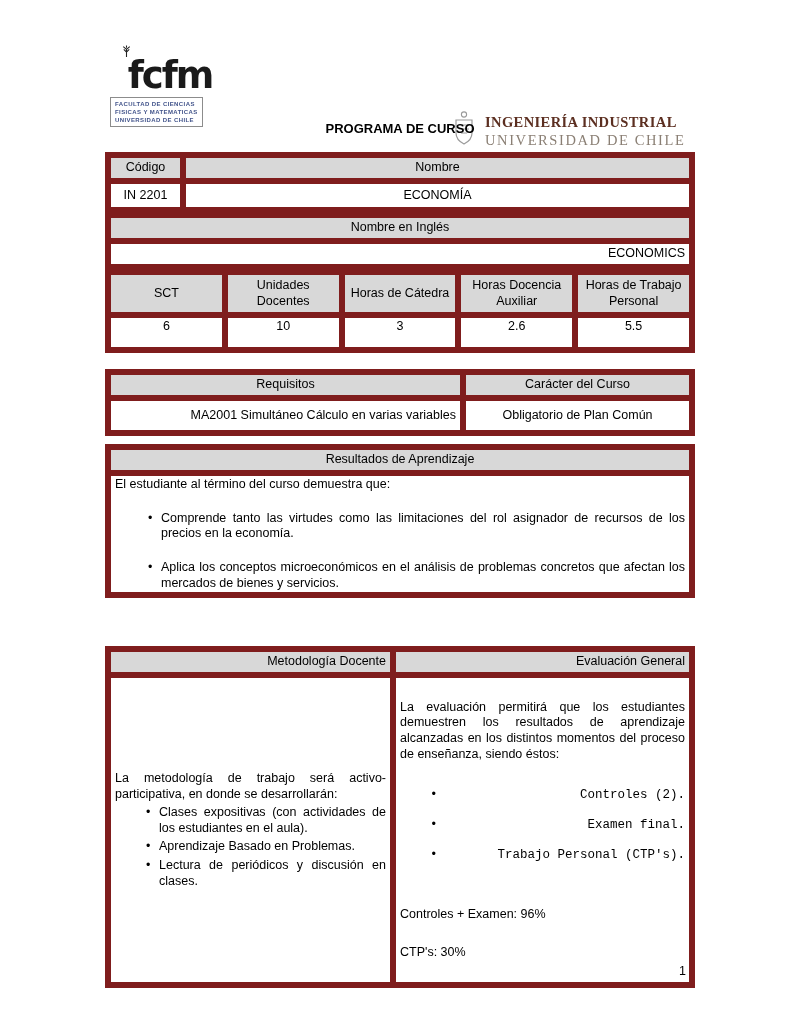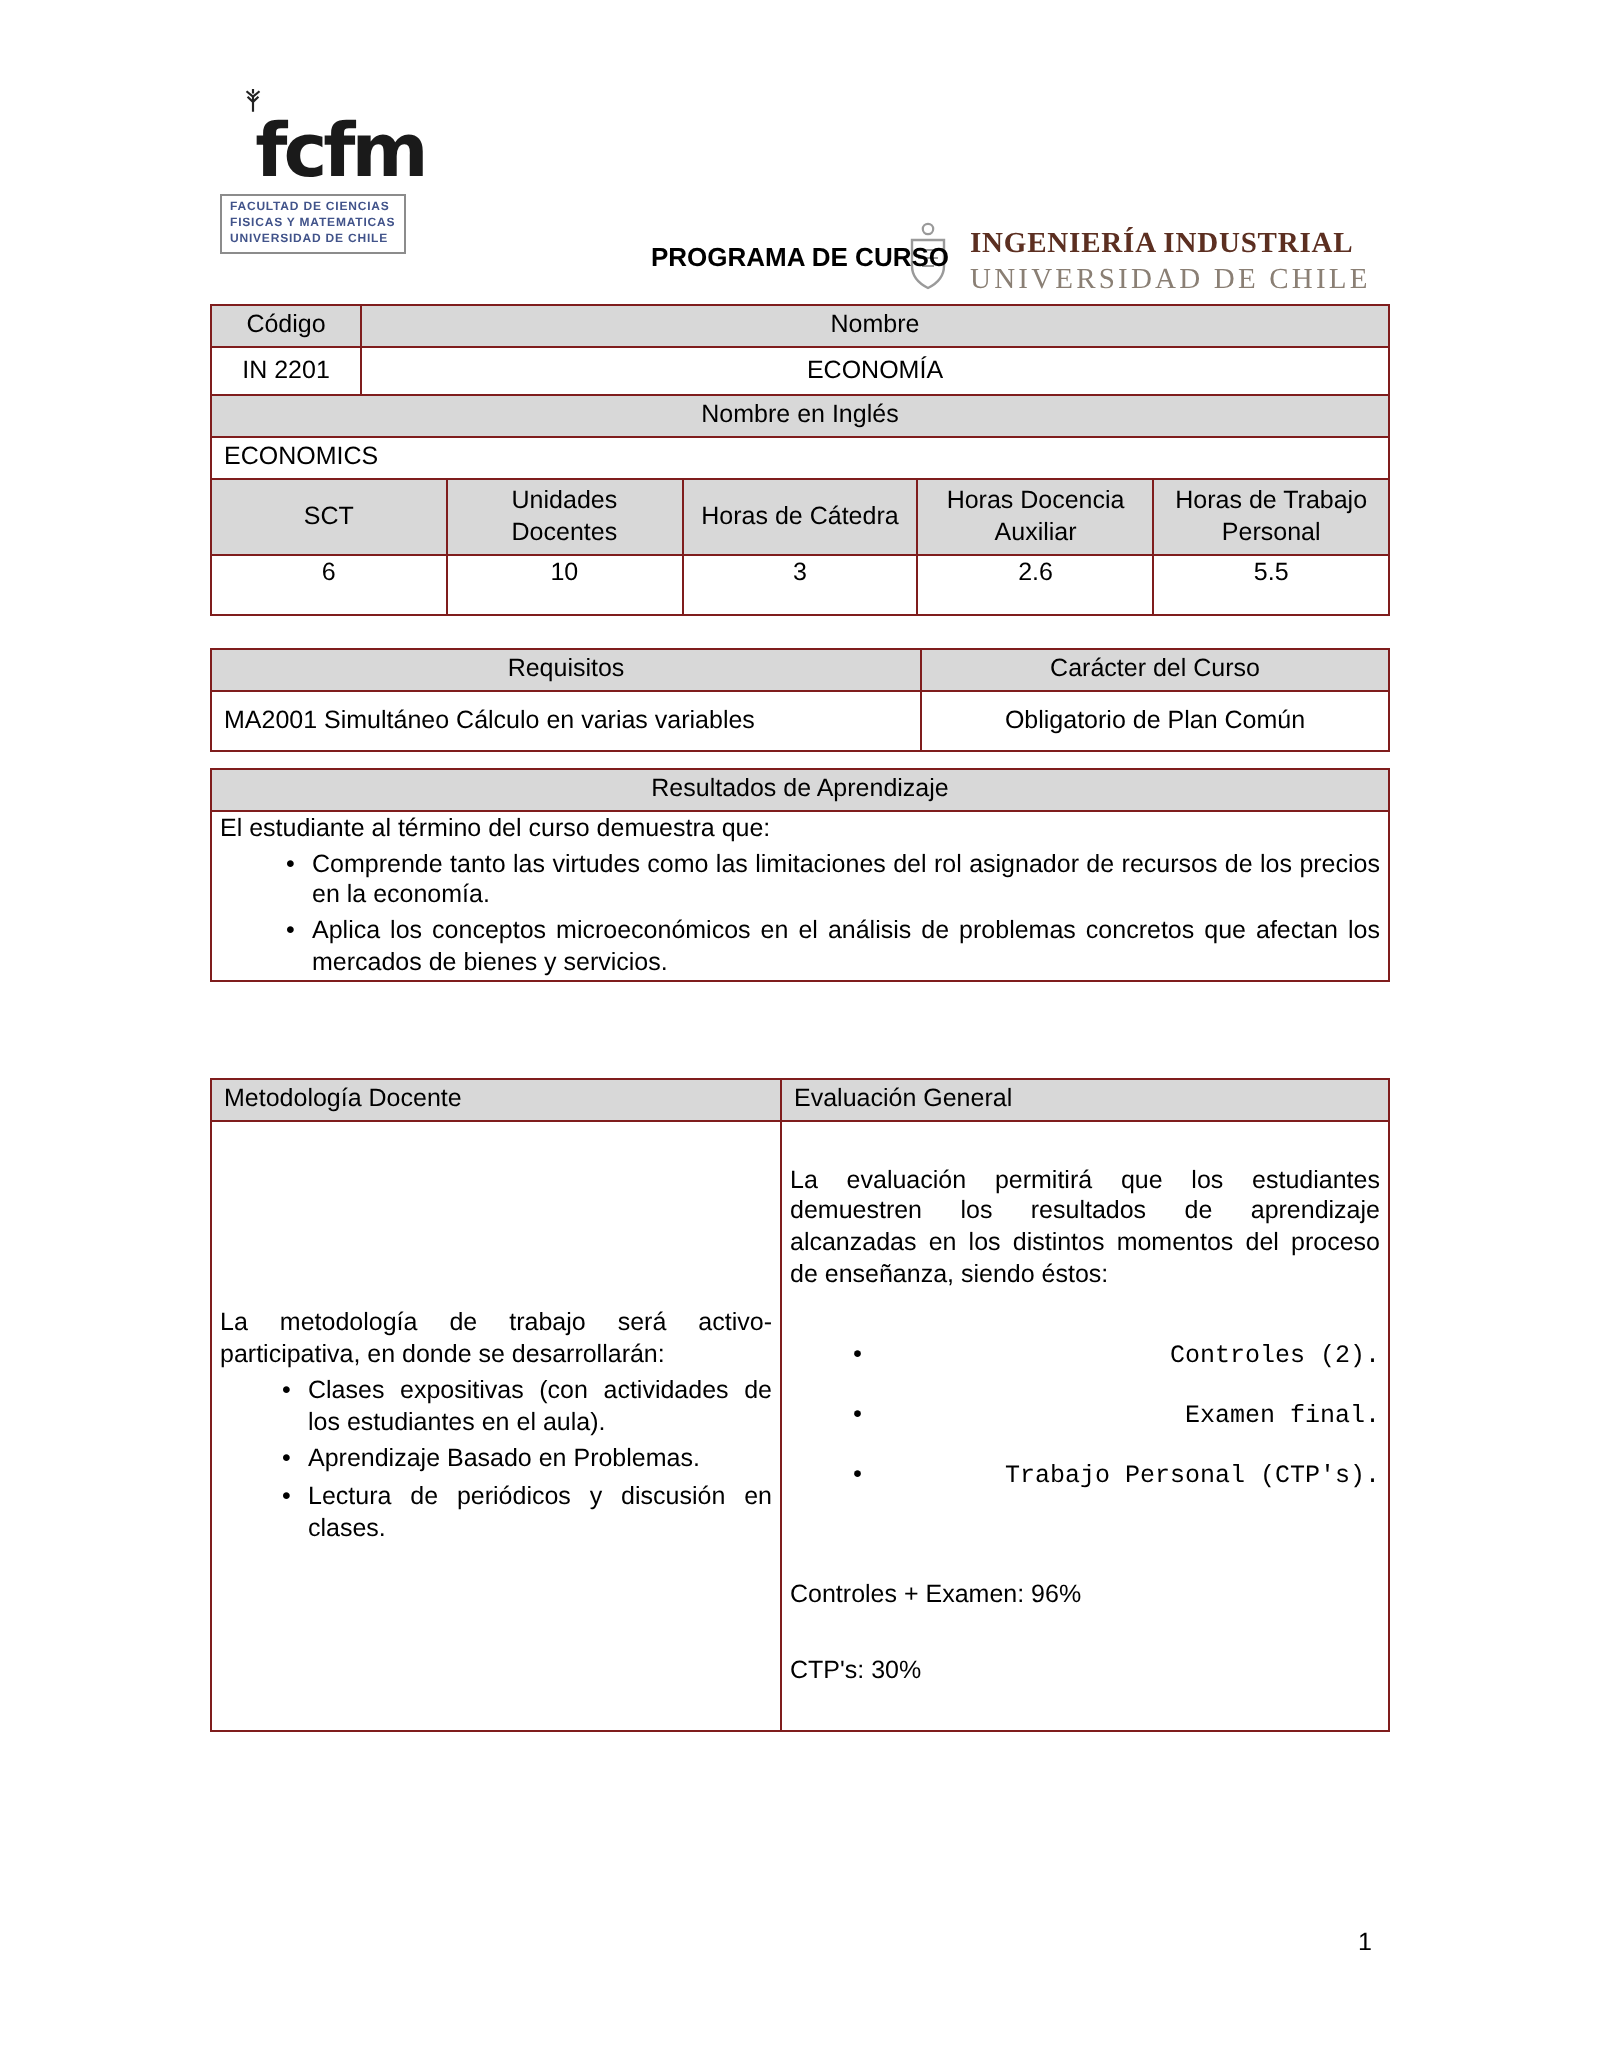--- a/index.html
+++ b/index.html
@@ -15,35 +15,35 @@
   .ii-logo{position:absolute;left:452px;top:66px;display:flex;align-items:center;gap:9px;margin-top:44px;}
   .ii-text{display:flex;flex-direction:column;}
   .ii-line1{font-family:"Liberation Serif",serif;font-weight:bold;font-size:14.5px;color:#5c2f21;letter-spacing:.4px;}
   .ii-line2{font-family:"Liberation Serif",serif;font-size:14.5px;color:#8a7f74;letter-spacing:1.6px;margin-top:1px;}
 
   .doc-title{position:absolute;left:105px;top:121px;width:590px;text-align:center;font-weight:bold;font-size:13px;}
 
   
   .content{position:absolute;left:105px;top:152px;width:590px;}
   table.tbl{border-collapse:collapse;width:100%;table-layout:fixed;}
-  table.tbl td{border:1px solid #7f1d1d;font-size:12.5px;padding:1px 4px;vertical-align:middle;line-height:1.25;}
+  table.tbl td{border:6px solid #7f1d1d;font-size:12.5px;padding:1px 4px;vertical-align:middle;line-height:1.25;}
   .shaded{background:#d8d8d8;}
   .center{text-align:center;}
-  .leftpad{text-align:left;padding-left:6px !important;}
+  .leftpad{text-align:right;padding-left:6px !important;}
   .stack{margin-top:-1px;border-radius:21px;}
   tr.r20 td{height:18px;}
   tr.r23 td{height:21px;}
   tr.r36 td{height:35px;}
   tr.r28 td{height:27px;}
 
   td.body-cell{vertical-align:top;padding:4px 6px 6px 6px;}
   .just{text-align:justify;}
 
   .bullet{position:relative;text-align:justify;}
-  .res-bullet{padding-left:46px;margin-top:2px;}
+  .res-bullet{padding-left:46px;margin-top:18px;}
   .res-bullet::before{content:"\2022";position:absolute;left:33px;}
   .met-bullet{padding-left:44px;margin-top:3px;}
   .met-bullet::before{content:"\2022";position:absolute;left:31px;}
   .eval-bullet{padding-left:42px;margin-top:14px;text-align:right;font-family:Liberation Mono, monospace;}
   .eval-bullet::before{content:"\2022";position:absolute;left:30px;}
 
   .gap16{margin-top:16px;}
   .gap8{margin-top:8px;}
   .gap48{margin-top:48px;}
 

